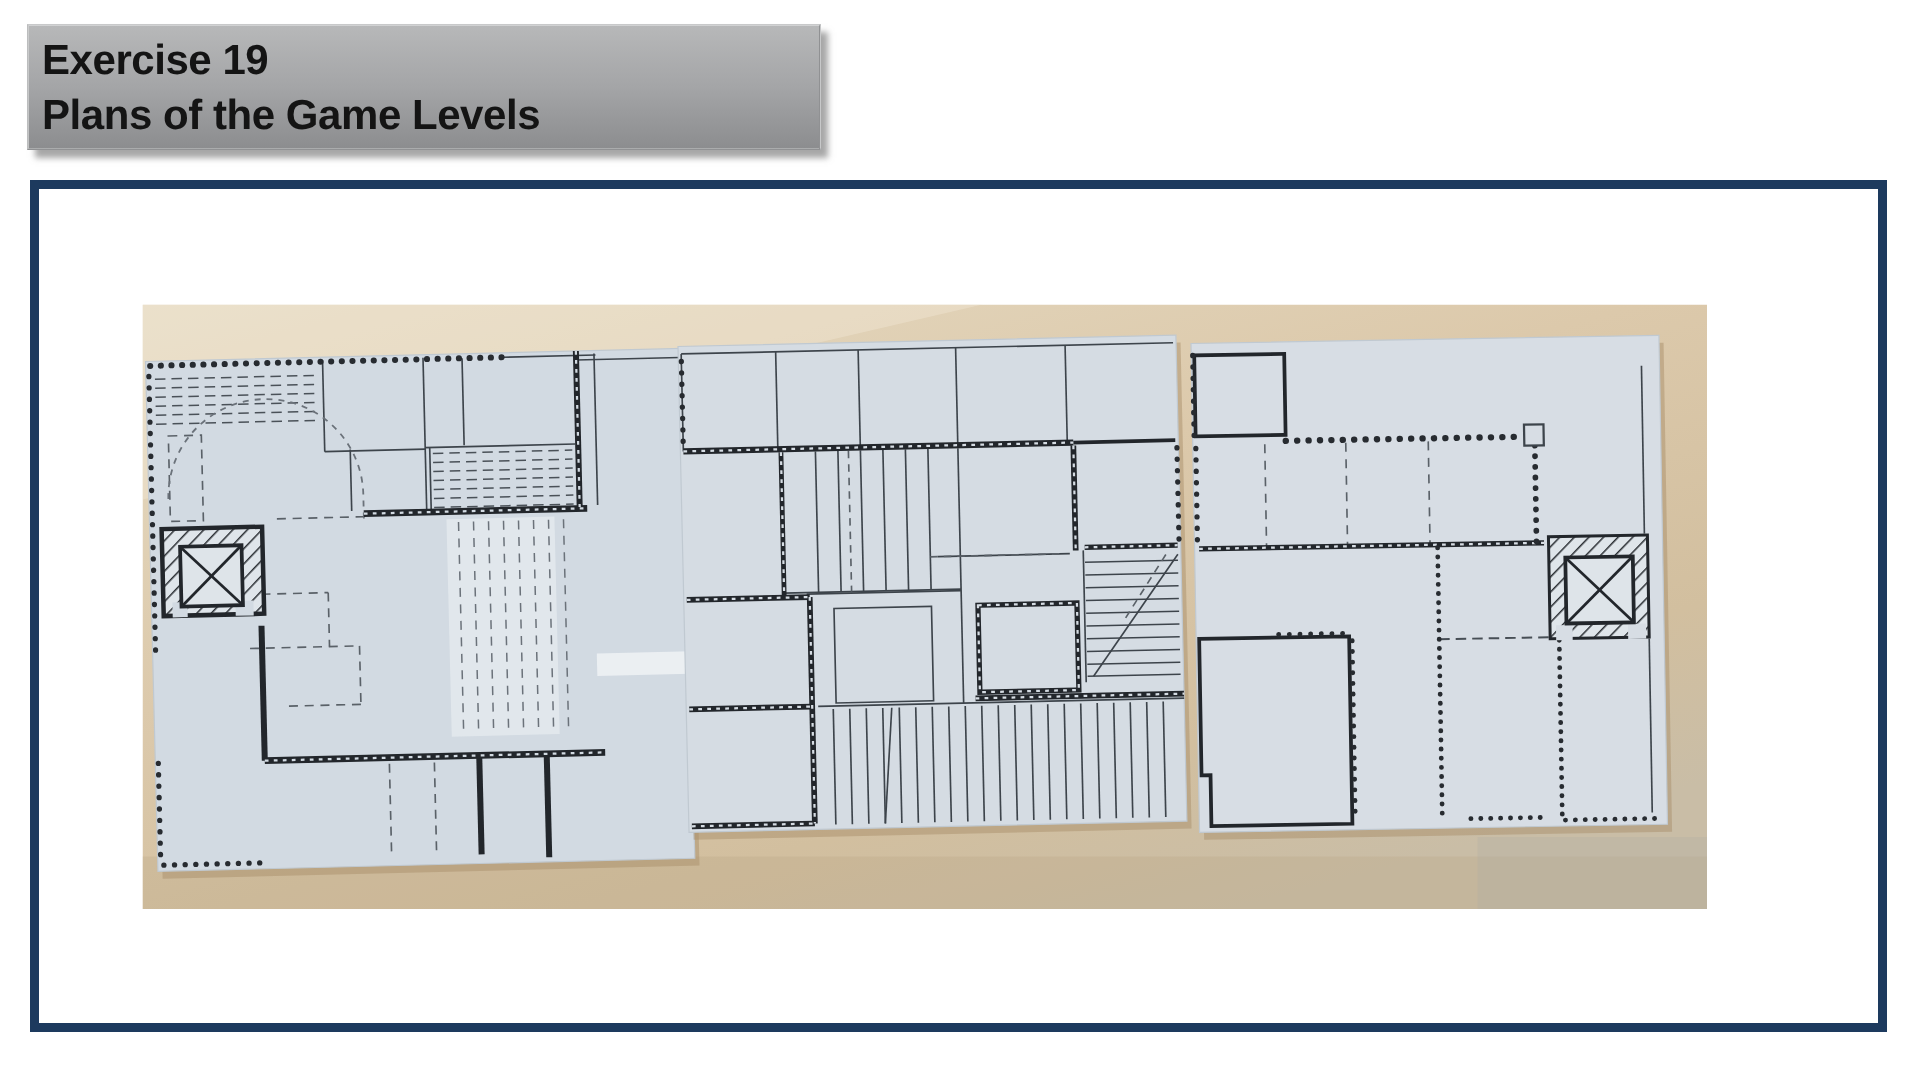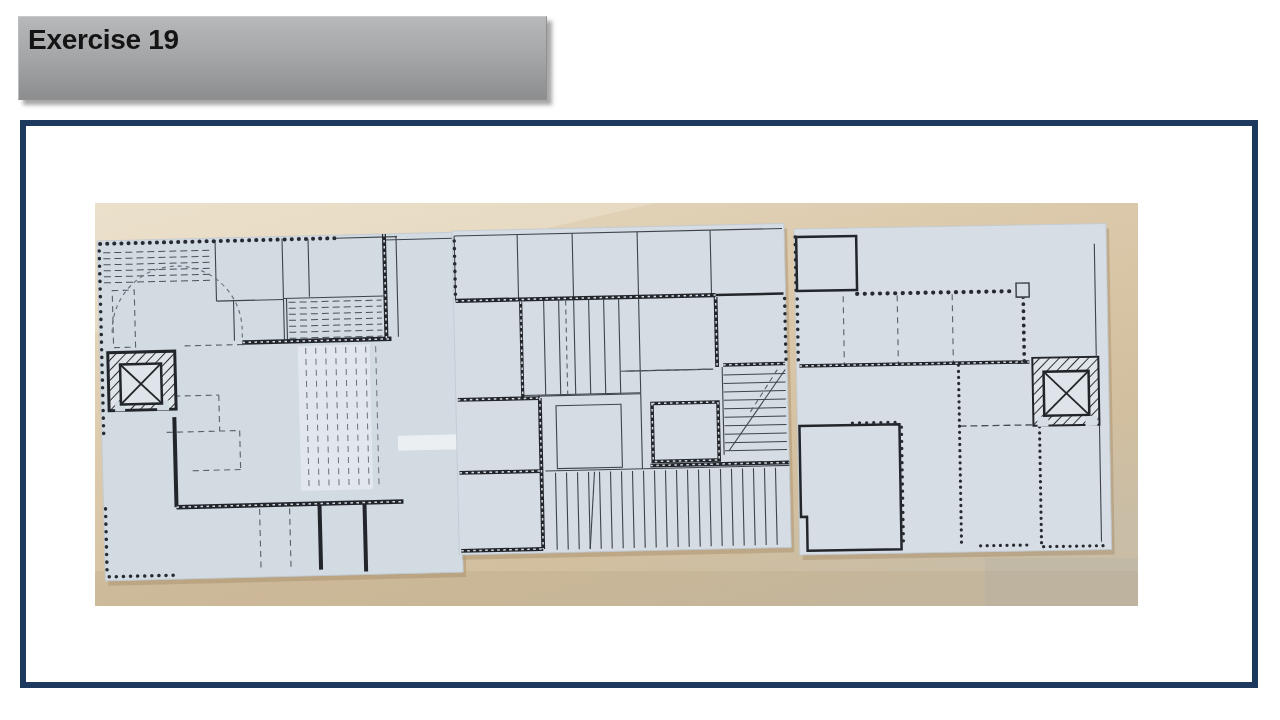--- a/index.html
+++ b/index.html
@@ -26,20 +26,21 @@
     box-sizing:border-box;border:6px solid #1d3a5e;background:#ffffff;
   }
   .photo{position:absolute;left:95px;top:203px;width:1043px;height:403px;}
   .photo svg{display:block;}
 </style>
 </head>
 <body>
 
 <div class="banner">
   <div class="line">Exercise 19</div>
+  <div class="line">Plans of the Game Levels</div>
 </div>
 
 <div class="frame"></div>
 
 <div class="photo">
 <svg width="1043" height="403" viewBox="0 0 1043 403" xmlns="http://www.w3.org/2000/svg">
   <defs>
     <linearGradient id="wood" x1="0" y1="0" x2="0.7" y2="1">
       <stop offset="0" stop-color="#e6dbc3"></stop>
       <stop offset="0.45" stop-color="#dcc9ab"></stop>

